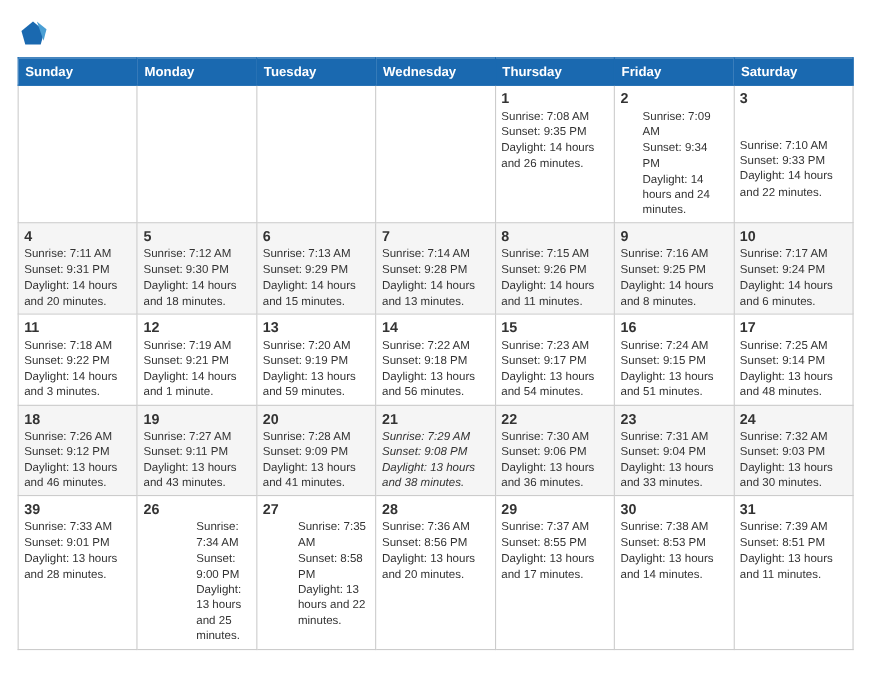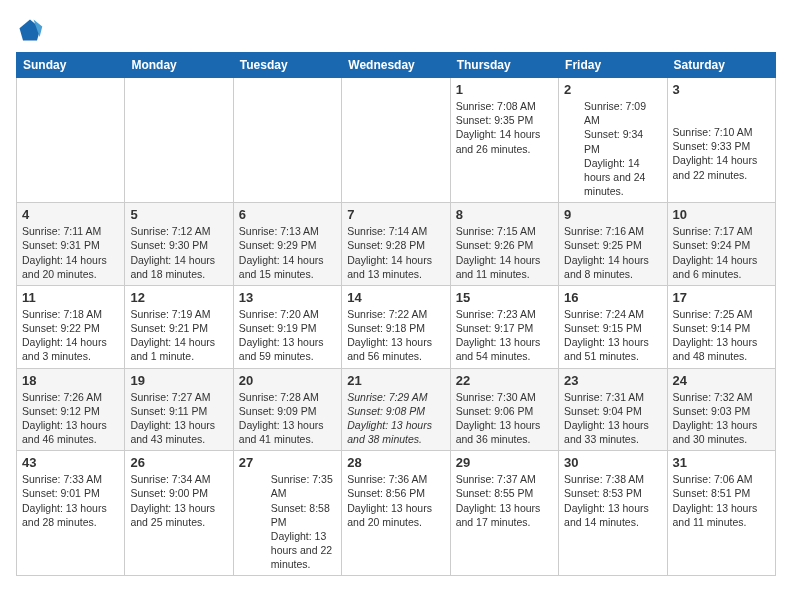--- a/index.html
+++ b/index.html
@@ -271,28 +271,28 @@
         </td>
         <td>
           <span class="day-num">24</span>
           <div class="day-info" style="white-space: pre-line;">Sunrise: 7:32 AM
 Sunset: 9:03 PM
 Daylight: 13 hours and 30 minutes.</div>
         </td>
       </tr>
       <tr>
         <td>
-          <span class="day-num">43</span>
+          <span class="day-num">39</span>
           <div class="day-info" style="white-space: pre-line;">Sunrise: 7:33 AM
 Sunset: 9:01 PM
 Daylight: 13 hours and 28 minutes.</div>
         </td>
         <td>
           <span class="day-num">26</span>
-          <div class="day-info" style="white-space: pre-line;">Sunrise: 7:34 AM
+          <div class="day-info" style="white-space: pre-line; margin-left: 48px;">Sunrise: 7:34 AM
 Sunset: 9:00 PM
 Daylight: 13 hours and 25 minutes.</div>
         </td>
         <td>
           <span class="day-num">27</span>
           <div class="day-info" style="white-space: pre-line; margin-left: 32px;">Sunrise: 7:35 AM
 Sunset: 8:58 PM
 Daylight: 13 hours and 22 minutes.</div>
         </td>
         <td>
@@ -308,19 +308,19 @@
 Daylight: 13 hours and 17 minutes.</div>
         </td>
         <td>
           <span class="day-num">30</span>
           <div class="day-info" style="white-space: pre-line;">Sunrise: 7:38 AM
 Sunset: 8:53 PM
 Daylight: 13 hours and 14 minutes.</div>
         </td>
         <td>
           <span class="day-num">31</span>
-          <div class="day-info" style="white-space: pre-line;">Sunrise: 7:06 AM
+          <div class="day-info" style="white-space: pre-line;">Sunrise: 7:39 AM
 Sunset: 8:51 PM
 Daylight: 13 hours and 11 minutes.</div>
         </td>
       </tr>
     </tbody>
 </table>
 
 </body></html>

